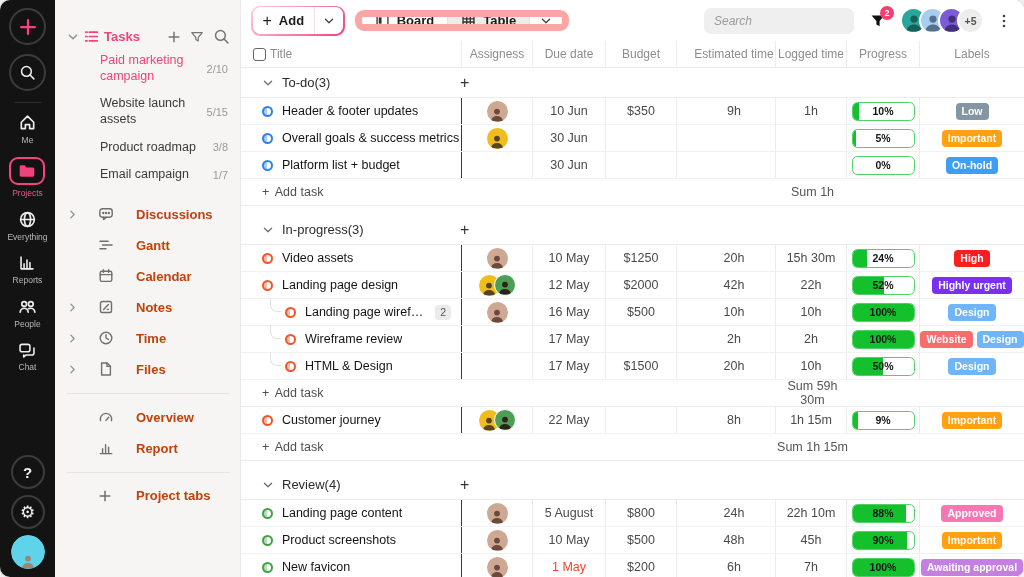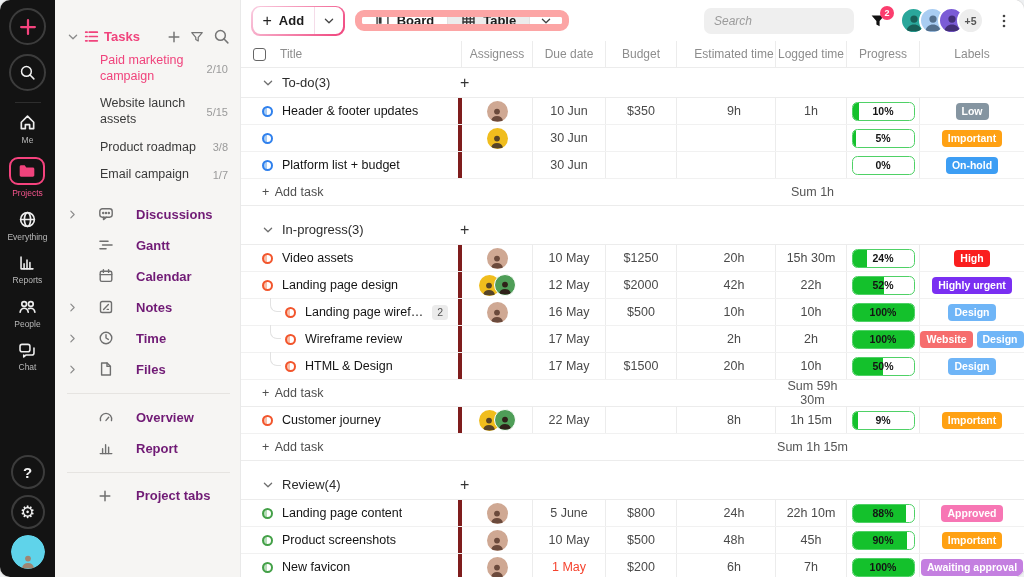--- a/index.html
+++ b/index.html
@@ -34,21 +34,21 @@
   .sb-tasks-row .chev{color:#8b8b8b;display:flex;cursor:pointer;}
   .sb-tasks-row .ticon{color:#f0437c;display:flex;}
   .sb-tasks-tools{margin-left:auto;display:flex;gap:9px;color:#757575;align-items:center;}
   .sb-tasks-tools .svgi{cursor:pointer;}
   .sb-task-list{margin-top:2px;}
   .sb-task-item{display:flex;align-items:center;padding:6px 2px 6px 33px;font-size:12.5px;color:#3a3a3a;cursor:pointer;}
   .sb-task-item .lbl{flex:1;padding-right:6px;line-height:1.25;}
   .sb-task-item .count{color:#9a9a9a;font-size:11px;flex:none;}
   .sb-task-item.active{color:#f0437c;}
   .sb-menu{margin-top:10px;}
-  .sb-item{display:flex;align-items:center;padding:7.5px 0;font-size:13px;font-weight:700;color:#701a75;cursor:pointer;gap:16px;}
+  .sb-item{display:flex;align-items:center;padding:7.5px 0;font-size:13px;font-weight:700;color:#c2410c;cursor:pointer;gap:16px;}
   .chev-col{width:15px;display:flex;color:#8b8b8b;flex:none;}
   .icon-col{width:22px;display:flex;color:#6f6f6f;flex:none;}
   .sb-hr{border:none;border-top:1px solid #e6e4e1;margin:8px 0;width:100%;}
 
   
   main{flex:1;display:flex;flex-direction:column;background:#fff;border-left:1px solid #e9e9e9;min-width:0;}
   .toolbar{height:41px;flex:none;display:flex;align-items:center;padding:0 10px 0 10px;gap:10px;}
   .add-wrap{background:linear-gradient(135deg,#f9cfe2,#f0437c);padding:1.5px;border-radius:9px;cursor:pointer;flex:none;}
   .add-btn{background:#fff;border-radius:7.5px;display:flex;align-items:center;height:27px;font-weight:700;font-size:13px;color:#1c1c1c;}
   .add-btn .plus-ch{font-size:16px;font-weight:400;padding:0 7px 0 10px;color:#222;}
@@ -68,36 +68,36 @@
   .tb-av{width:27px;height:27px;border-radius:50%;border:2px solid #fff;overflow:hidden;display:flex;align-items:flex-end;justify-content:center;cursor:pointer;}
   .tb-av+.tb-av,.ov-chip{margin-left:-8px;}
   .tb-av svg{width:20px;height:20px;}
   .ov-chip{width:27px;height:27px;border-radius:50%;border:2px solid #fff;background:#ededed;color:#555;font-size:10.5px;font-weight:700;display:flex;align-items:center;justify-content:center;cursor:pointer;flex:none;}
   .kebab{display:flex;cursor:pointer;color:#444;padding:0 2px;flex:none;}
 
   
   .thead{height:27px;flex:none;display:flex;border-bottom:1px solid #ececec;color:#8d8d8d;font-size:12px;}
   .cell{display:flex;align-items:center;justify-content:center;border-right:1px solid #ececec;height:100%;}
   .cell:last-child{border-right:none;}
-  .c-title{flex:1;justify-content:flex-start;padding-left:12px;gap:14px;min-width:0;align-items:center;}
+  .c-title{flex:1;justify-content:flex-start;padding-left:12px;gap:4px;min-width:0;align-items:center;}
   .c-assigness{width:71px;flex:none;}
   .c-due{width:73px;flex:none;}
   .c-budget{width:71px;flex:none;}
   .c-est{width:83px;flex:none;margin-left:16px;}
   .c-logged{width:71px;flex:none;}
   .c-progress{width:73px;flex:none;}
   .c-labels{width:104px;flex:none;gap:4px;}
   .checkbox{width:13px;height:13px;border:1.5px solid #666;border-radius:3px;flex:none;cursor:pointer;}
   .tbody{flex:1;overflow:hidden;}
   .group-header{height:30px;display:flex;align-items:center;padding-left:21px;gap:8px;font-size:13px;color:#2b2b2b;border-bottom:1px solid #ececec;position:relative;}
   .group+.group .group-header{margin-top:9px;}
   .gh-chev{color:#6f6f6f;display:flex;cursor:pointer;}
   .gh-plus{position:absolute;left:219px;color:#333;font-size:16px;cursor:pointer;line-height:1;}
   .trow{height:27px;display:flex;border-bottom:1px solid #f1f1f1;font-size:12.5px;color:#4a4a4a;}
-  .t-title{flex:1;display:flex;align-items:center;padding-left:21px;gap:9px;position:relative;color:#141414;min-width:0;justify-content:flex-start;border-right:4px solid #7f1d1d;}
+  .t-title{flex:1;display:flex;align-items:center;padding-left:21px;gap:9px;position:relative;color:#141414;min-width:0;justify-content:flex-start;border-right:1px solid #7f1d1d;}
   .trow.sub .t-title{padding-left:44px;}
   .connector{position:absolute;left:29px;top:-1px;width:11px;height:14px;border-left:1px solid #e2e2e2;border-bottom:1px solid #e2e2e2;border-bottom-left-radius:7px;}
   .status-dot{width:11px;height:11px;border-radius:50%;flex:none;cursor:pointer;}
   .ttext{white-space:nowrap;overflow:hidden;text-overflow:ellipsis;}
   .row-badge{margin-left:auto;margin-right:10px;background:#ebebeb;border-radius:3.5px;font-size:10.5px;color:#555;padding:1.5px 5px;flex:none;}
   .avatar{width:21px;height:21px;border-radius:50%;overflow:hidden;display:flex;align-items:flex-end;justify-content:center;flex:none;}
   .avatar svg{width:16px;height:16px;}
   .avatar.ov{margin-left:-6px;border:1.5px solid #fff;width:22px;height:22px;}
   .overdue{color:#f5432e !important;}
   .progress-pill{width:63px;height:19px;border:1.5px solid #4fd166;border-radius:5.5px;position:relative;overflow:hidden;background:#fff;flex:none;}
@@ -509,20 +509,21 @@
                 <span class="progress-text">10%</span>
               </span>
             </div>
             <div class="cell c-labels">
               <span class="label-pill" style="background: rgb(133, 149, 161);">Low</span>
             </div>
           </div>
           <div class="trow">
             <div class="cell t-title">
               <span class="status-dot" style="border: 2px solid rgb(47, 128, 237); background: linear-gradient(90deg, rgb(169, 204, 243) 50%, rgb(255, 255, 255) 50%);"></span>
+              <span class="ttext">Overall goals &amp; success metrics</span>
             </div>
             <div class="cell c-assigness">
               <span class="avatar" style="background: rgb(240, 189, 29); color: rgb(87, 68, 39);">
                 <svg viewBox="0 0 16 16" width="16" height="16">
                   <circle cx="8" cy="5.6" r="2.9" fill="currentColor"></circle>
                   <path d="M1.9 15.4c.5-3.6 3-5.4 6.1-5.4s5.6 1.8 6.1 5.4z" fill="currentColor"></path>
                 </svg>
               </span>
             </div>
             <div class="cell c-due">30 Jun</div>
@@ -773,21 +774,21 @@
               <span class="ttext">Landing page content</span>
             </div>
             <div class="cell c-assigness">
               <span class="avatar" style="background: rgb(207, 168, 147); color: rgb(107, 74, 60);">
                 <svg viewBox="0 0 16 16" width="16" height="16">
                   <circle cx="8" cy="5.6" r="2.9" fill="currentColor"></circle>
                   <path d="M1.9 15.4c.5-3.6 3-5.4 6.1-5.4s5.6 1.8 6.1 5.4z" fill="currentColor"></path>
                 </svg>
               </span>
             </div>
-            <div class="cell c-due">5 June</div>
+            <div class="cell c-due">5 August</div>
             <div class="cell c-budget">$800</div>
             <div class="cell c-est">24h</div>
             <div class="cell c-logged">22h 10m</div>
             <div class="cell c-progress">
               <span class="progress-pill">
                 <span class="progress-fill" style="width: 88%;"></span>
                 <span class="progress-text">88%</span>
               </span>
             </div>
             <div class="cell c-labels">

